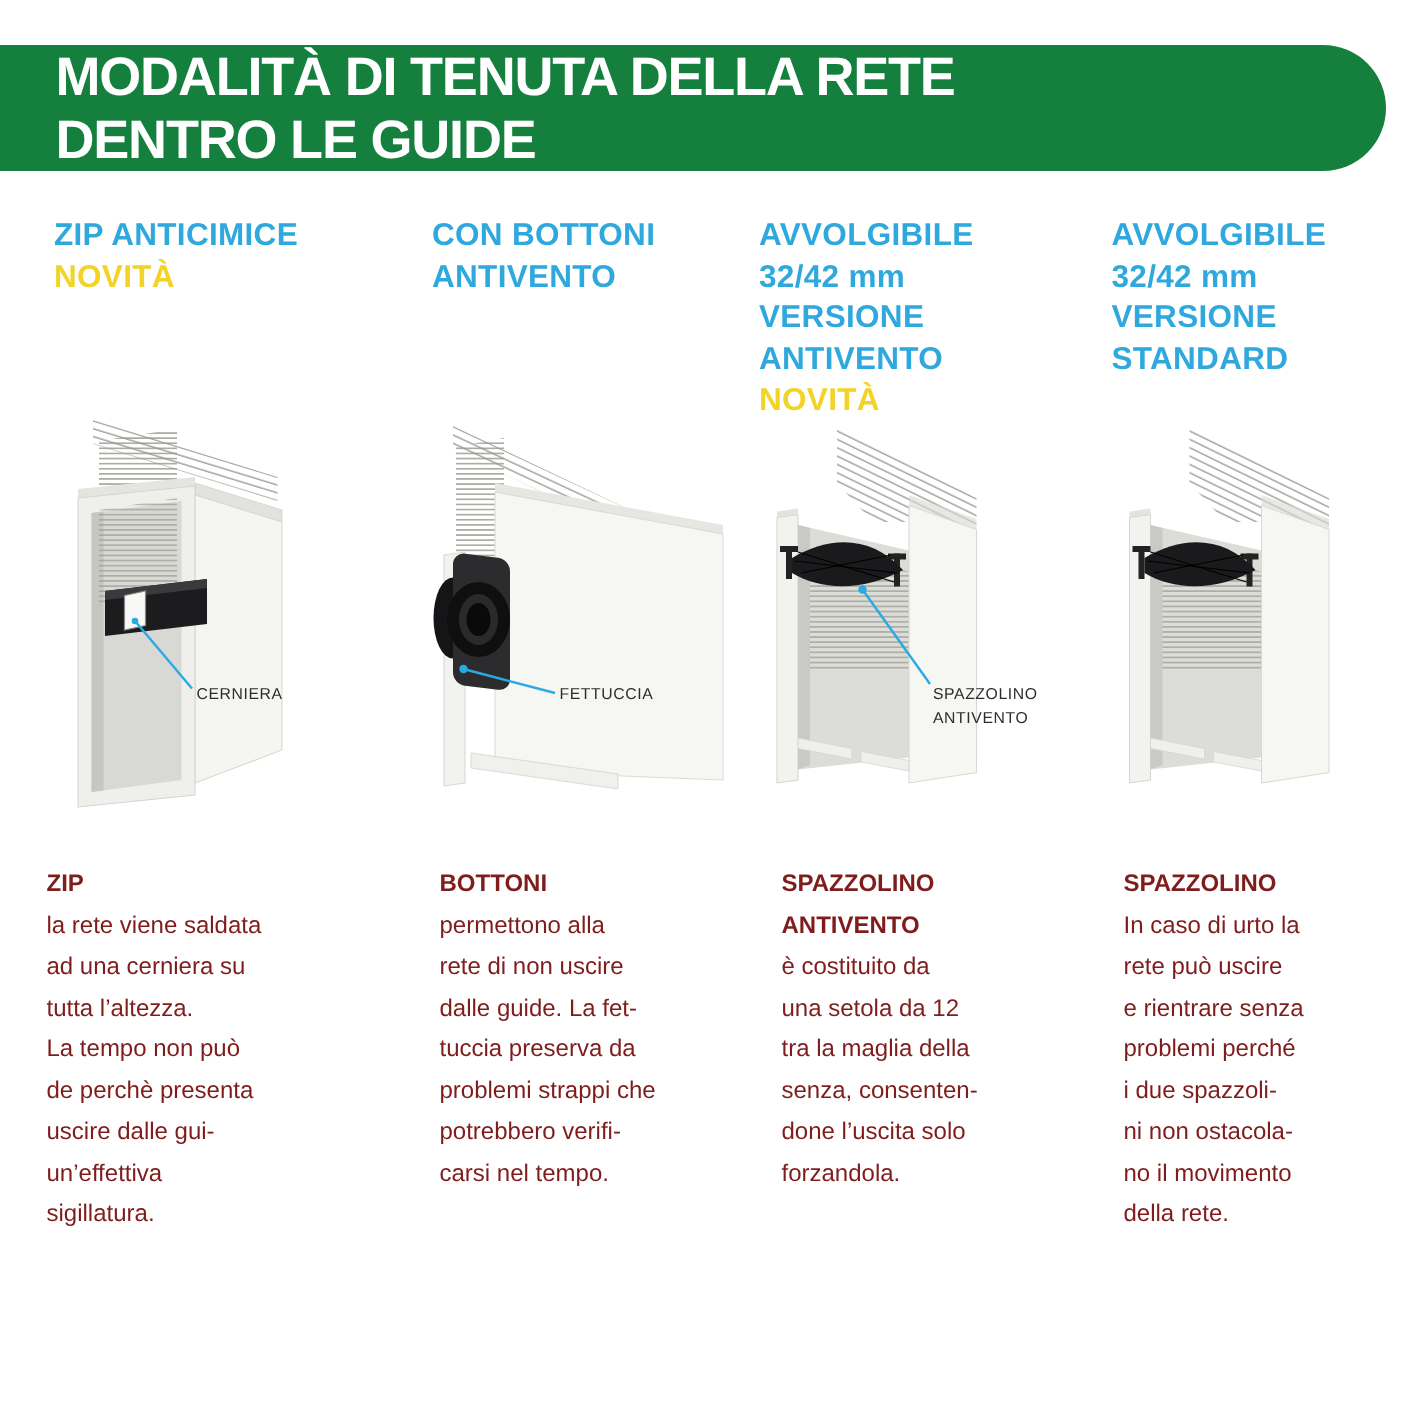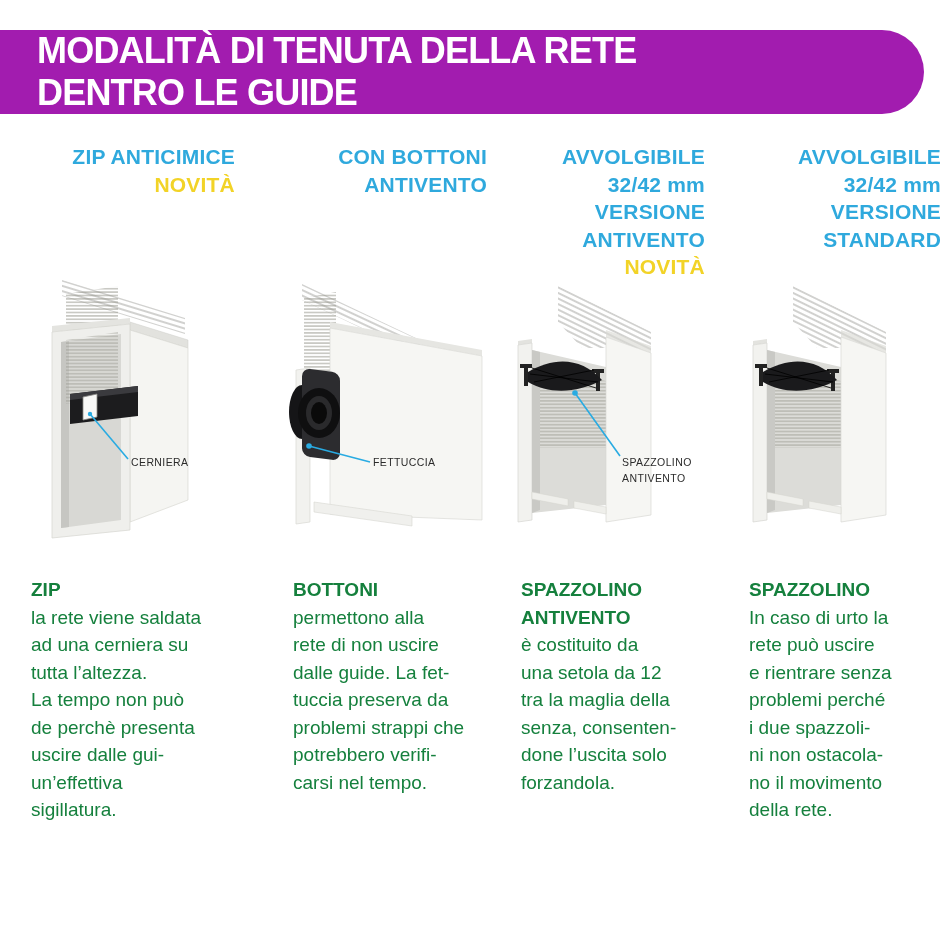--- a/index.html
+++ b/index.html
@@ -3,39 +3,40 @@
 <meta charset="utf-8">
 <style>
   html,body { margin:0; padding:0; }
   body {
     width:941px; height:941px; background:#ffffff;
     font-family:"Liberation Sans", sans-serif;
     position:relative; overflow:hidden;
   }
   .banner {
     position:absolute; left:0; top:30px; width:924px; height:84px;
-    background:#a21caf; border-radius:0 42px 42px 0;
+    background:#15803d; border-radius:0 42px 42px 0;
     display:flex; flex-direction:column; justify-content:center;
     padding-left:37px; box-sizing:border-box;
   }
   .banner .title-line {
     color:#ffffff; font-weight:bold; font-size:36px; line-height:42px;
     letter-spacing:-0.8px; white-space:nowrap;
   }
   .col { position:absolute; top:0; width:235px; height:941px; }
   .heading {
-    position:absolute; top:143px; left:0; width:235px; text-align:right;
+    position:absolute; top:143px; left:0; width:235px; text-align:left;
     color:#2FA9DD; font-weight:bold; font-size:21px; line-height:27.5px;
     letter-spacing:0.2px;
-  }
-  .badge { color:#F2D327;margin-left:48px; }
+    padding-left:36px;
+  }
+  .badge { color:#F2D327; }
   .illus { position:absolute; top:270px; left:0; }
   .bodytext {
-    position:absolute; top:576px; font-size:19px; line-height:27.5px;
-    color:#15803d; width:205px;
+    position:absolute; top:576px; font-size:16px; line-height:27.5px;
+    color:#7f1d1d; width:205px;
   }
   .btitle { font-weight:bold; }
   svg text {
     font-family:"Liberation Sans", sans-serif; font-size:10.5px;
     fill:#2B2B2B; letter-spacing:0.4px;
   }
 </style>
 </head>
 <body>
 

